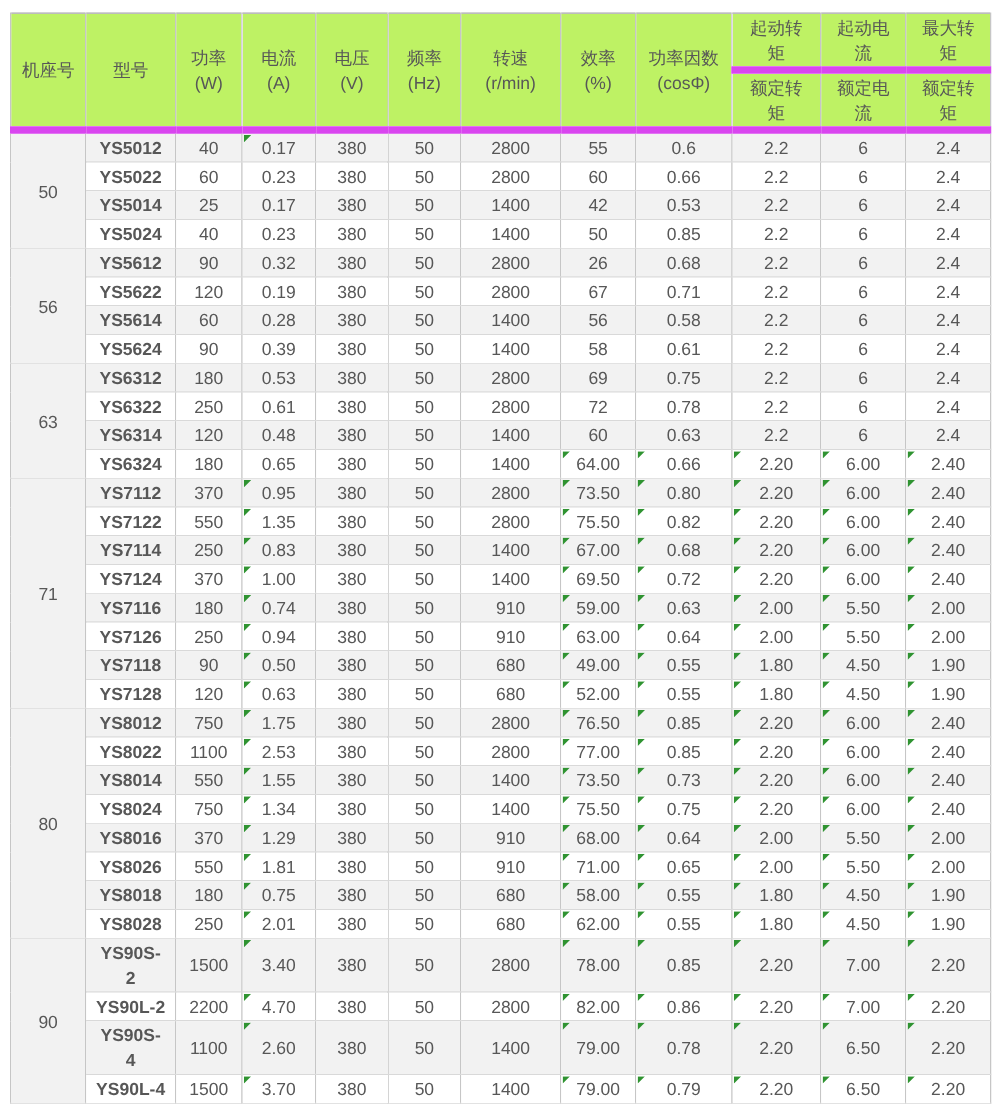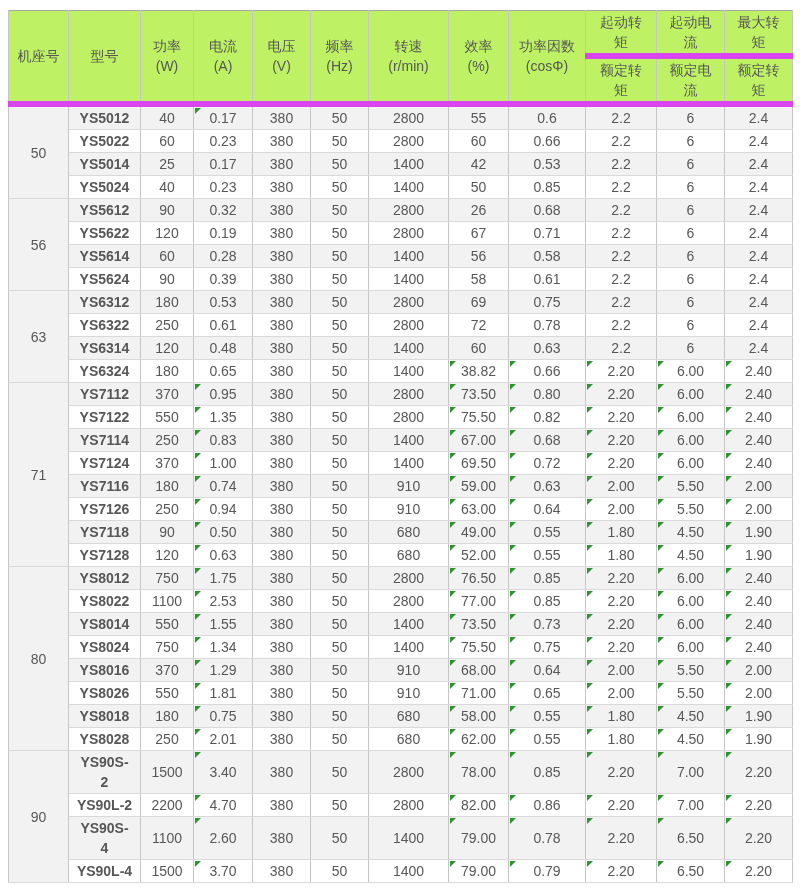--- a/index.html
+++ b/index.html
@@ -222,21 +222,21 @@
           <td><span>6</span></td>
           <td><span>2.4</span></td>
         </tr>
         <tr class="">
           <td class="model"><span>YS6324</span></td>
           <td><span>180</span></td>
           <td><span>0.65</span></td>
           <td><span>380</span></td>
           <td><span>50</span></td>
           <td><span>1400</span></td>
-          <td><span class="flag"></span><span>38.82</span></td>
+          <td><span class="flag"></span><span>64.00</span></td>
           <td><span class="flag"></span><span>0.66</span></td>
           <td><span class="flag"></span><span>2.20</span></td>
           <td><span class="flag"></span><span>6.00</span></td>
           <td><span class="flag"></span><span>2.40</span></td>
         </tr>
         <tr class="shade sec-start">
           <td rowspan="8" class="frame">71</td>
           <td class="model"><span>YS7112</span></td>
           <td><span>370</span></td>
           <td><span class="flag"></span><span>0.95</span></td>

